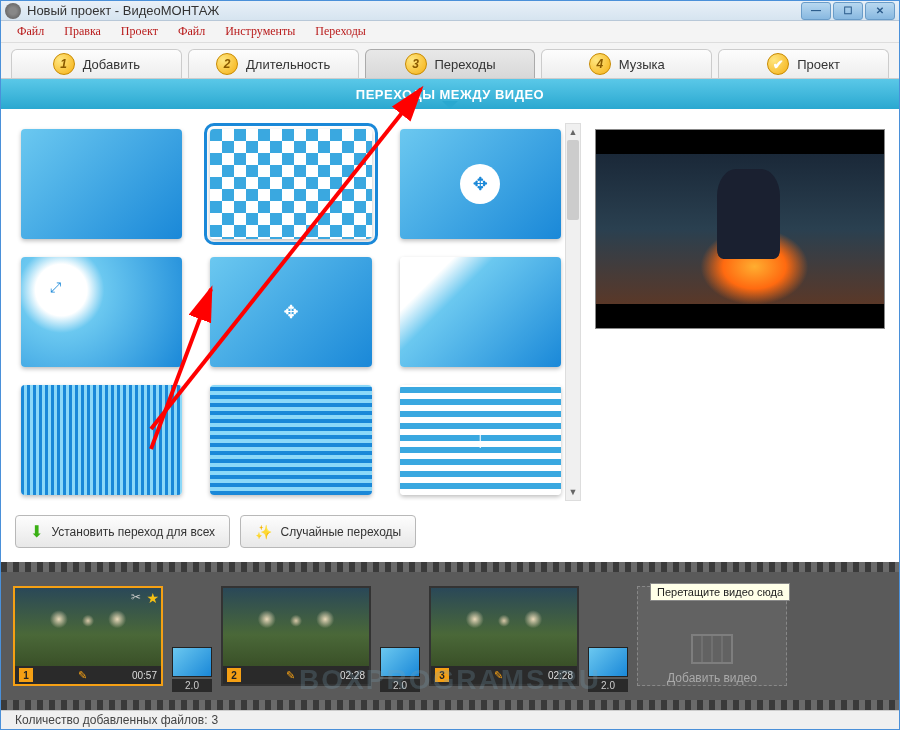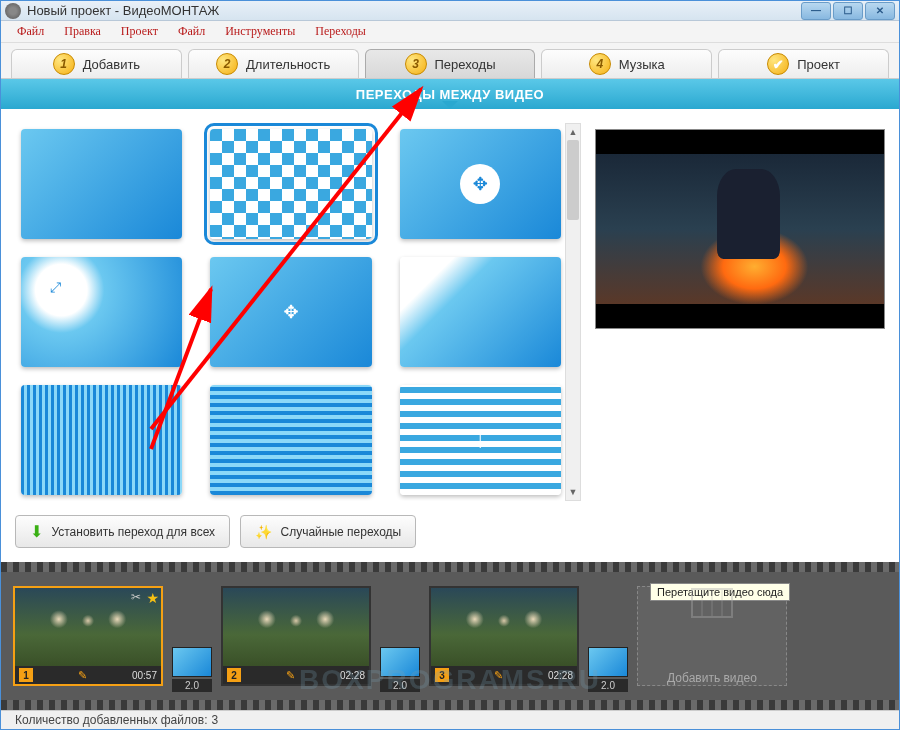--- a/index.html
+++ b/index.html
@@ -278,21 +278,21 @@
 }
 .trans-dur{
   background:#2a2a2a;color:#ccc;font-size:10px;
   padding:1px 4px;width:40px;text-align:center;
 }
 
 .drop-zone{
   width:150px;height:100px;
   border:1px dashed #888;
   background:rgba(255,255,255,0.05);
-  display:flex;flex-direction:column;align-items:center;justify-content:space-between;
+  display:flex;flex-direction:column;align-items:center;justify-content:flex-end;
   gap:6px;color:#aaa;font-size:12px;
   position:relative;
 }
 .drop-zone svg{opacity:0.4;}
 .tooltip{
   position:absolute;top:-4px;right:-4px;
   background:#ffffe8;border:1px solid #888;
   padding:2px 6px;color:#222;font-size:11px;
   white-space:nowrap;
 }

